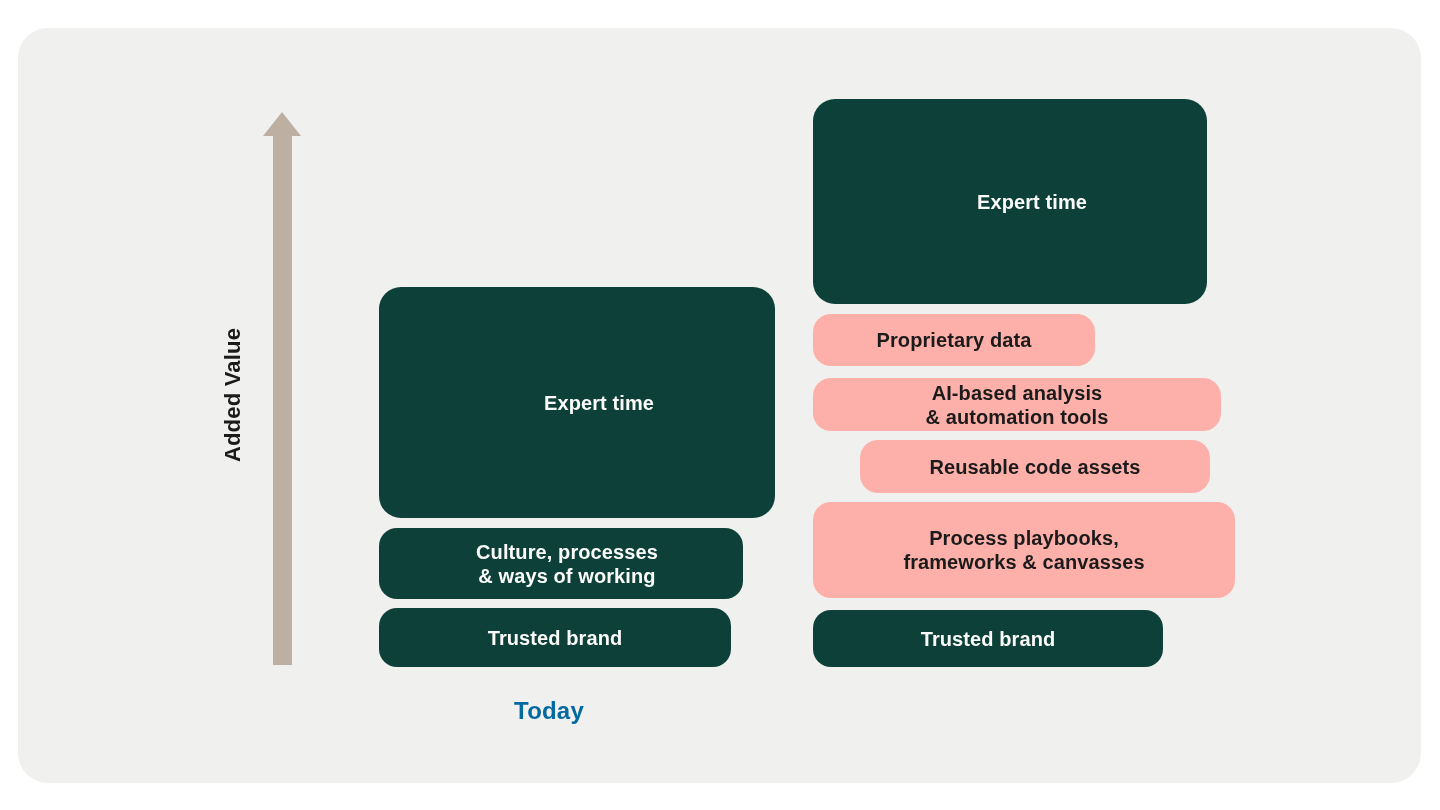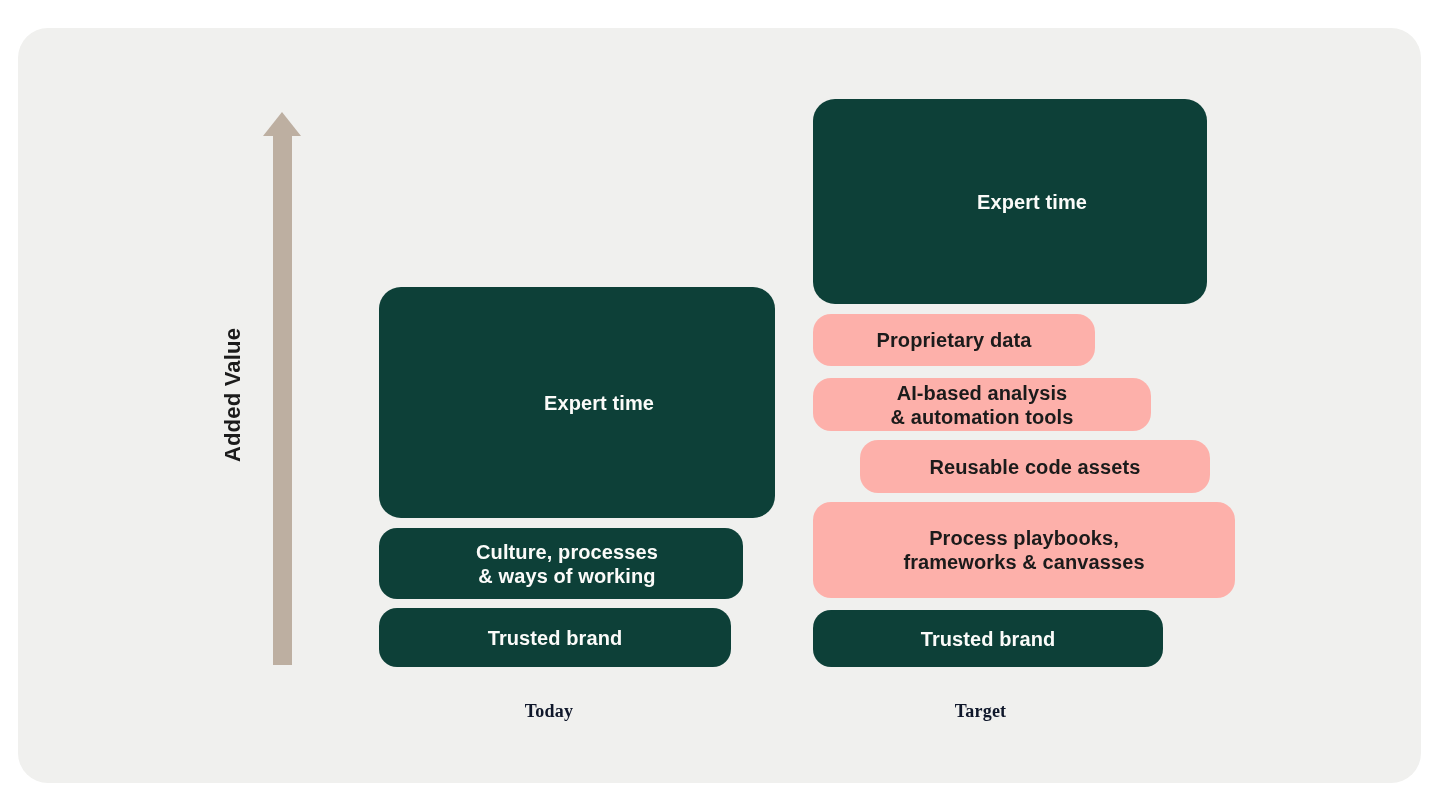--- a/index.html
+++ b/index.html
@@ -62,33 +62,32 @@
   .green{background:var(--green-block);color:var(--light-text);}
   .pink{background:var(--pink-block);color:var(--dark-text);}
 
   
   .b-t-expert {left:379px;top:287px;width:352px;height:231px;}
   .b-t-culture{left:379px;top:528px;width:352px;height:71px;padding-left:12px;}
   .b-t-brand  {left:379px;top:608px;width:352px;height:59px;}
   
   .b-g-expert {left:813px;top:99px; width:350px;height:205px;}
   .b-g-prop   {left:813px;top:314px;width:282px;height:52px;}
-  .b-g-ai     {left:813px;top:378px;width:338px;height:53px;border-radius:18px;}
+  .b-g-ai     {left:813px;top:378px;width:408px;height:53px;border-radius:18px;}
   .b-g-reuse  {left:813px;top:440px;width:350px;height:53px;margin-left:47px;}
   .b-g-process{left:813px;top:502px;width:422px;height:96px;}
   .b-g-brand  {left:813px;top:610px;width:350px;height:57px;}
 
   .col-label{
     position:absolute;
     top:695px;height:32px;
     display:flex;align-items:center;justify-content:center;
-    font-size:18px;font-weight:600;
-    color:#0f172a;
+    font-size:24px;font-weight:600;
+    color:#0369a1;
     letter-spacing:.2px;
-    font-family:Liberation Serif, serif;
   }
   .col-label.today {left:379px;width:340px;}
   .col-label.target{left:813px;width:335px;}
 </style>
 </head>
 <body>
 
 <div class="stage">
   <div class="card"></div>
 
@@ -103,14 +102,13 @@
   <div class="col-label today">Today</div>
 
   <div class="block green big b-g-expert">Expert time</div>
   <div class="block pink b-g-prop">Proprietary data</div>
   <div class="block pink b-g-ai">AI-based analysis
 &amp; automation tools</div>
   <div class="block pink b-g-reuse">Reusable code assets</div>
   <div class="block pink b-g-process">Process playbooks,
 frameworks &amp; canvasses</div>
   <div class="block green b-g-brand">Trusted brand</div>
-  <div class="col-label target">Target</div>
 </div>
 
 </body></html>

